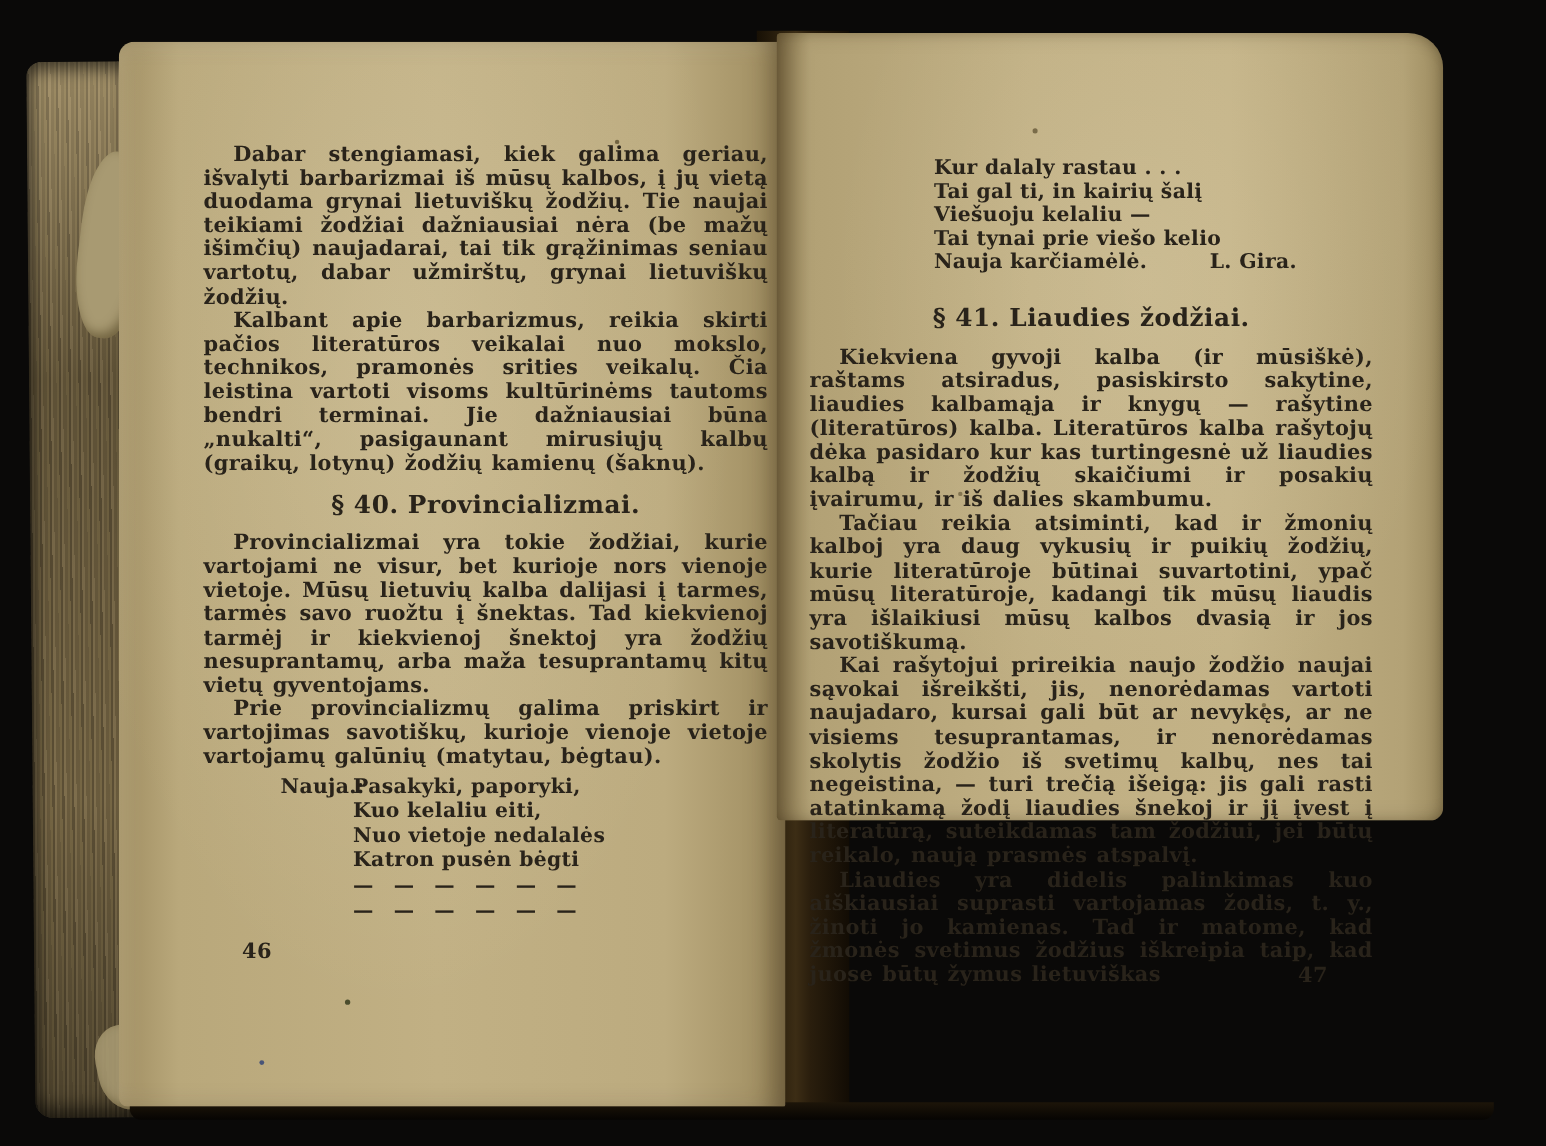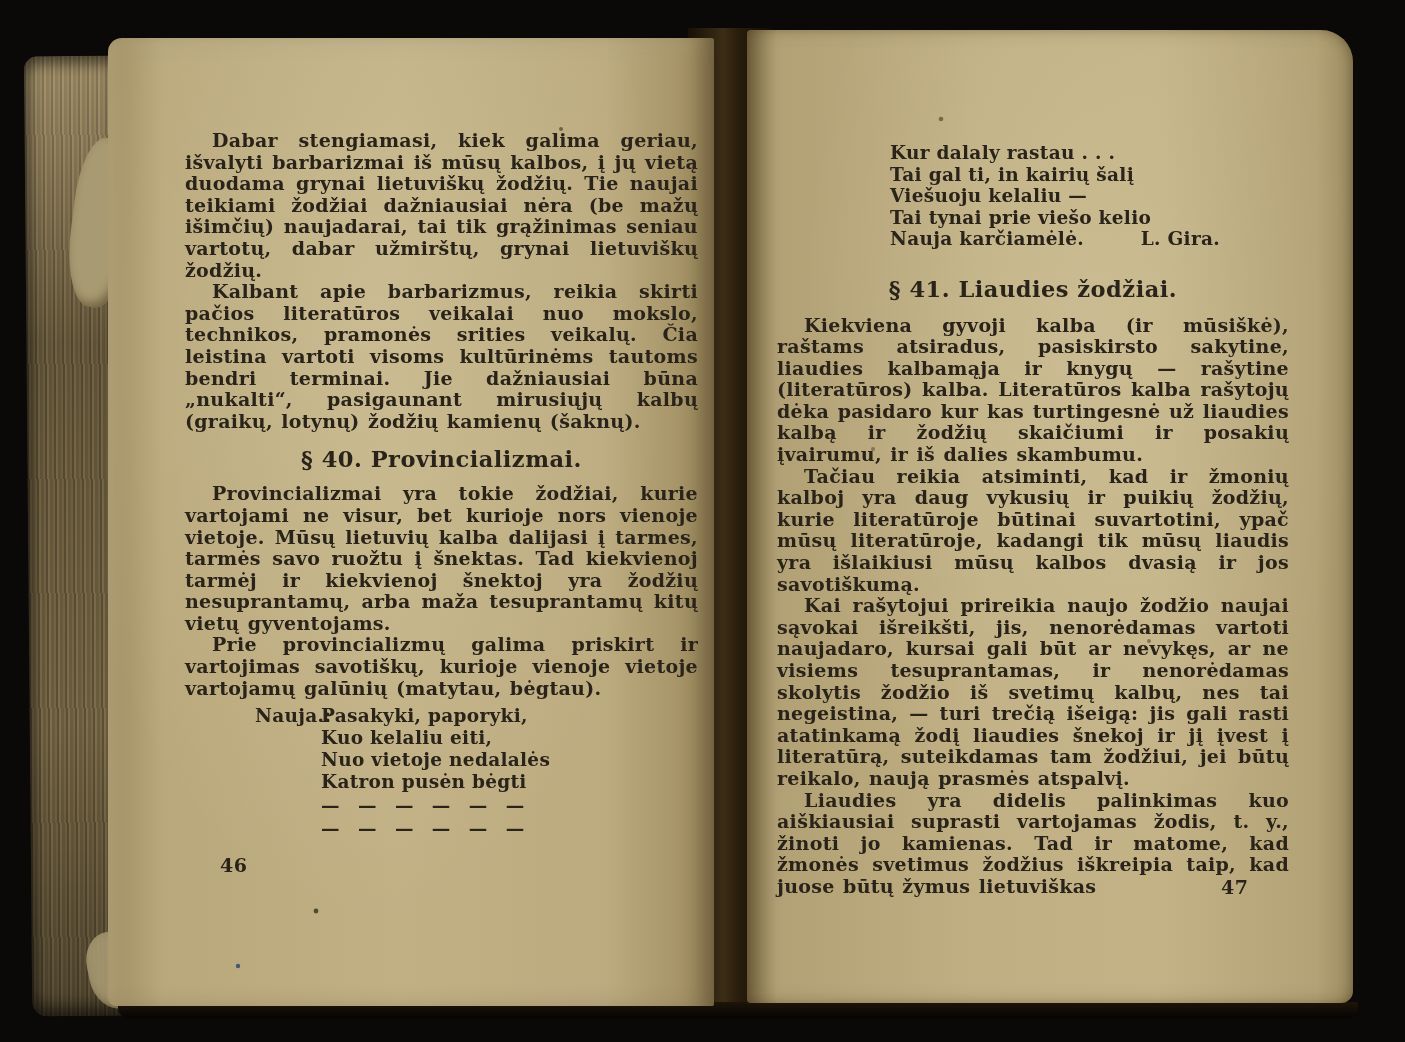--- a/index.html
+++ b/index.html
@@ -37,21 +37,21 @@
   .page{position:absolute;color:#29231a;}
   .page-left{
     left:108px;top:38px;width:606px;height:968px;
     background:
       radial-gradient(ellipse at 42% 30%,rgba(255,248,224,.16),rgba(255,248,224,0) 62%),
       linear-gradient(90deg,#a08e62 0%,#b9a87b 9%,#c1b084 48%,#bcab7f 82%,#9f8d60 99%);
     border-radius:14px 3px 2px 8px;
     box-shadow:inset -18px 0 26px -10px rgba(40,26,8,.55), inset 3px 3px 20px rgba(255,246,220,.22);
   }
   .page-right{
-    left:747px;top:30px;width:606px;height:973px;
+    left:706px;top:30px;width:606px;height:716px;
     background:
       radial-gradient(ellipse at 55% 32%,rgba(255,248,224,.15),rgba(255,248,224,0) 60%),
       linear-gradient(90deg,#8f7d53 0%,#b2a175 5%,#c0af83 38%,#c3b286 68%,#b3a276 94%,#9c8b5f 100%);
     border-radius:4px 32px 12px 4px;
     box-shadow:inset 16px 0 24px -10px rgba(40,26,8,.5), inset -6px 0 14px -6px rgba(40,26,8,.45);
   }
   .textcol{position:absolute;}
   .page-left  .textcol{left:77px;top:92px;width:513px;}
   .page-right .textcol{left:30px;top:112px;width:512px;}
   .textcol p{

